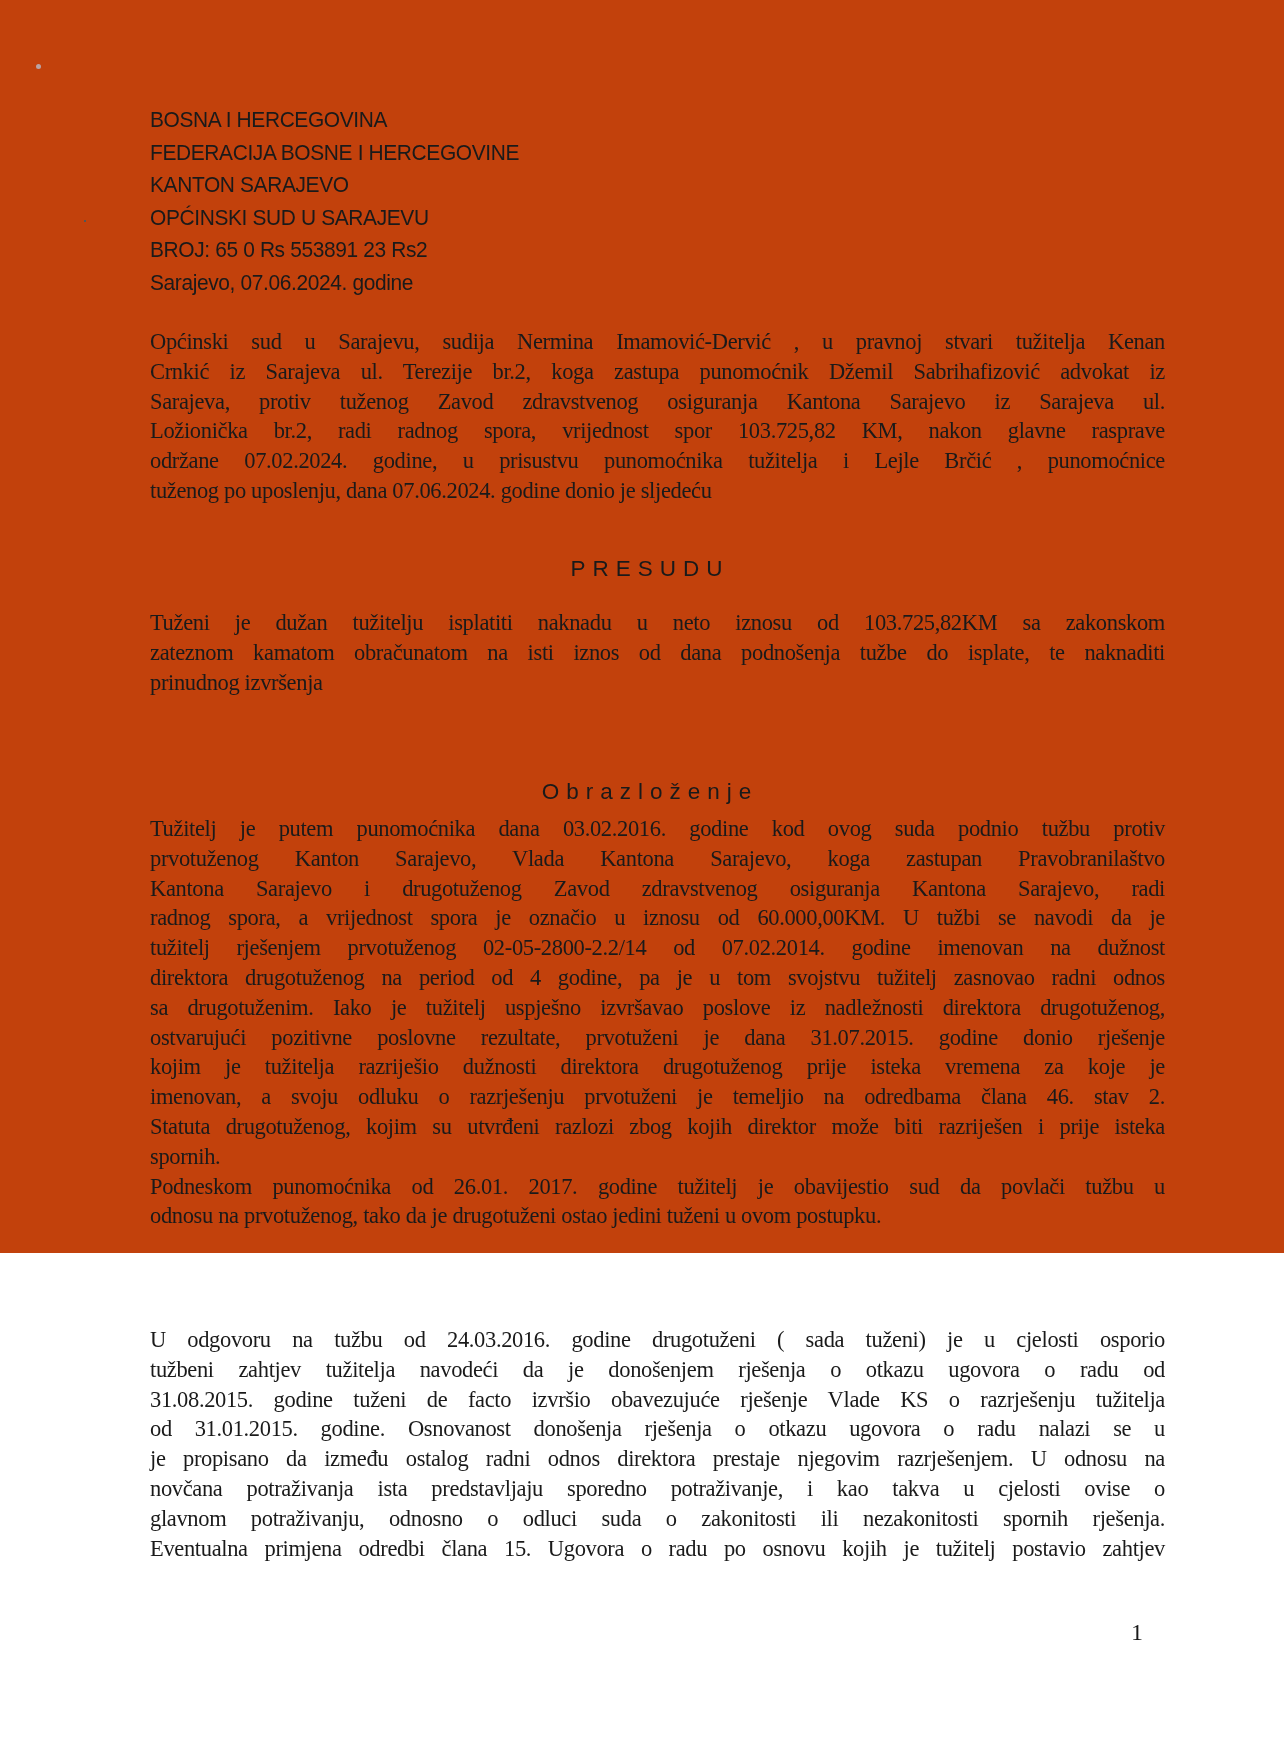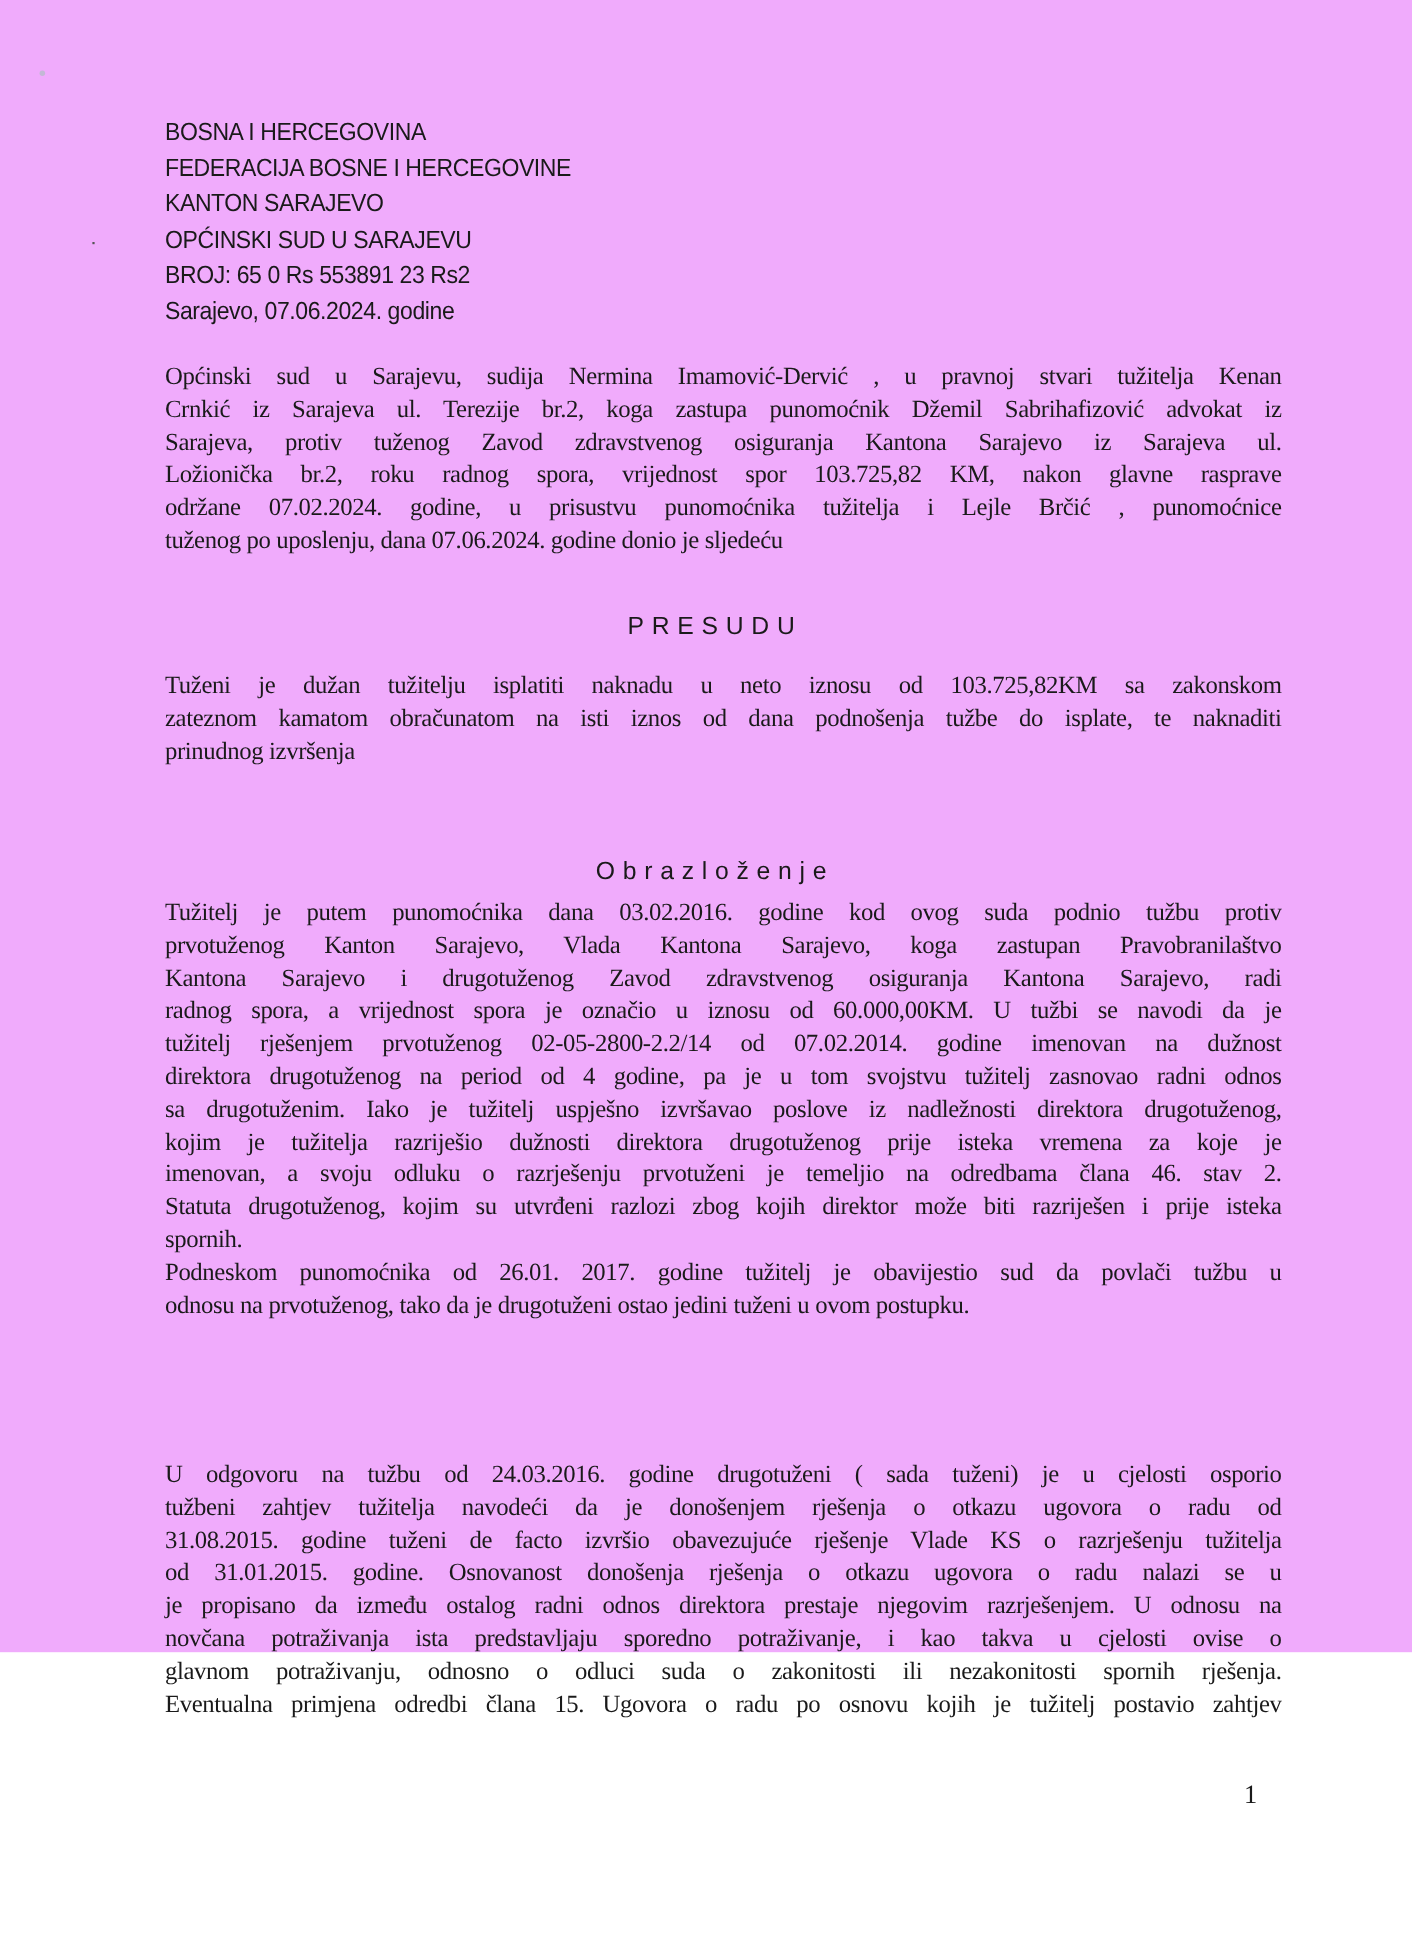--- a/index.html
+++ b/index.html
@@ -12,22 +12,22 @@
       height: 1759px;
       position: relative;
       overflow: hidden;
       color: #1a1a1a;
       font-family: "Liberation Sans", sans-serif;
     }
     .page {
       position: absolute;
       left: 0; top: 0;
       width: 1284px;
-      height: 1502px;
-      background: #f0abfc;
+      height: 1253px;
+      background: #c2410c;
     }
     .speck {
       position: absolute;
       left: 36px; top: 64px;
       width: 5px; height: 5px;
       border-radius: 50%;
       background: #b8bccb;
       opacity: 0.8;
     }
     .speck2 {
@@ -100,21 +100,21 @@
     <div>KANTON SARAJEVO</div>
     <div>OPĆINSKI SUD U SARAJEVU</div>
     <div>BROJ: 65 0 Rs 553891 23 Rs2</div>
     <div>Sarajevo, 07.06.2024. godine</div>
   </div>
 
   <div class="body-text p-intro">
     <span class="line">Općinski sud u Sarajevu,  sudija  Nermina  Imamović-Dervić , u pravnoj stvari tužitelja Kenan</span>
     <span class="line">Crnkić iz Sarajeva ul. Terezije br.2, koga zastupa punomoćnik Džemil Sabrihafizović advokat iz</span>
     <span class="line">Sarajeva, protiv tuženog  Zavod zdravstvenog osiguranja Kantona Sarajevo iz Sarajeva ul.</span>
-    <span class="line">Ložionička br.2,  roku radnog spora, vrijednost spor 103.725,82 KM, nakon glavne rasprave</span>
+    <span class="line">Ložionička br.2,  radi radnog spora, vrijednost spor 103.725,82 KM, nakon glavne rasprave</span>
     <span class="line">održane 07.02.2024. godine, u prisustvu punomoćnika tužitelja i Lejle  Brčić , punomoćnice</span>
     <span class="line last">tuženog  po uposlenju, dana 07.06.2024. godine donio je sljedeću</span>
   </div>
 
   <div class="title t-presudu">PRESUDU</div>
 
   <div class="body-text p-verdict">
     <span class="line">Tuženi  je  dužan tužitelju isplatiti naknadu u neto iznosu od 103.725,82KM sa zakonskom</span>
     <span class="line">zateznom kamatom obračunatom na isti iznos od dana podnošenja tužbe do isplate, te naknaditi</span>
     <span class="line last">prinudnog izvršenja</span>
@@ -123,20 +123,21 @@
   <div class="title t-obraz">Obrazloženje</div>
 
   <div class="body-text p-reason">
     <span class="line">Tužitelj je putem punomoćnika dana 03.02.2016. godine kod ovog suda podnio tužbu protiv</span>
     <span class="line">prvotuženog  Kanton Sarajevo, Vlada  Kantona  Sarajevo,   koga zastupan  Pravobranilaštvo</span>
     <span class="line">Kantona  Sarajevo i drugotuženog  Zavod zdravstvenog osiguranja  Kantona  Sarajevo,  radi</span>
     <span class="line">radnog spora, a vrijednost spora je označio  u iznosu od  60.000,00KM.  U tužbi se navodi  da je</span>
     <span class="line">tužitelj rješenjem prvotuženog 02-05-2800-2.2/14 od 07.02.2014. godine imenovan na dužnost</span>
     <span class="line">direktora drugotuženog na period od 4 godine, pa je u tom svojstvu tužitelj zasnovao radni odnos</span>
     <span class="line">sa drugotuženim. Iako je tužitelj uspješno izvršavao poslove iz nadležnosti direktora drugotuženog,</span>
+    <span class="line">ostvarujući pozitivne poslovne rezultate,  prvotuženi je dana 31.07.2015. godine donio rješenje</span>
     <span class="line">kojim je tužitelja razriješio dužnosti direktora drugotuženog prije isteka vremena za koje je</span>
     <span class="line">imenovan, a svoju odluku o razrješenju prvotuženi je temeljio na odredbama člana 46. stav 2.</span>
     <span class="line">Statuta drugotuženog, kojim su utvrđeni razlozi zbog kojih direktor može biti razriješen i prije isteka</span>
     <span class="line last">spornih.</span>
     <span class="line">Podneskom punomoćnika  od 26.01. 2017. godine  tužitelj  je  obavijestio sud  da povlači tužbu  u</span>
     <span class="line last">odnosu na  prvotuženog, tako da je  drugotuženi ostao jedini tuženi  u ovom postupku.</span>
   </div>
 
   <div class="body-text p-answer">
     <span class="line"> U odgovoru na tužbu od 24.03.2016. godine drugotuženi ( sada tuženi)  je u cjelosti osporio</span>

